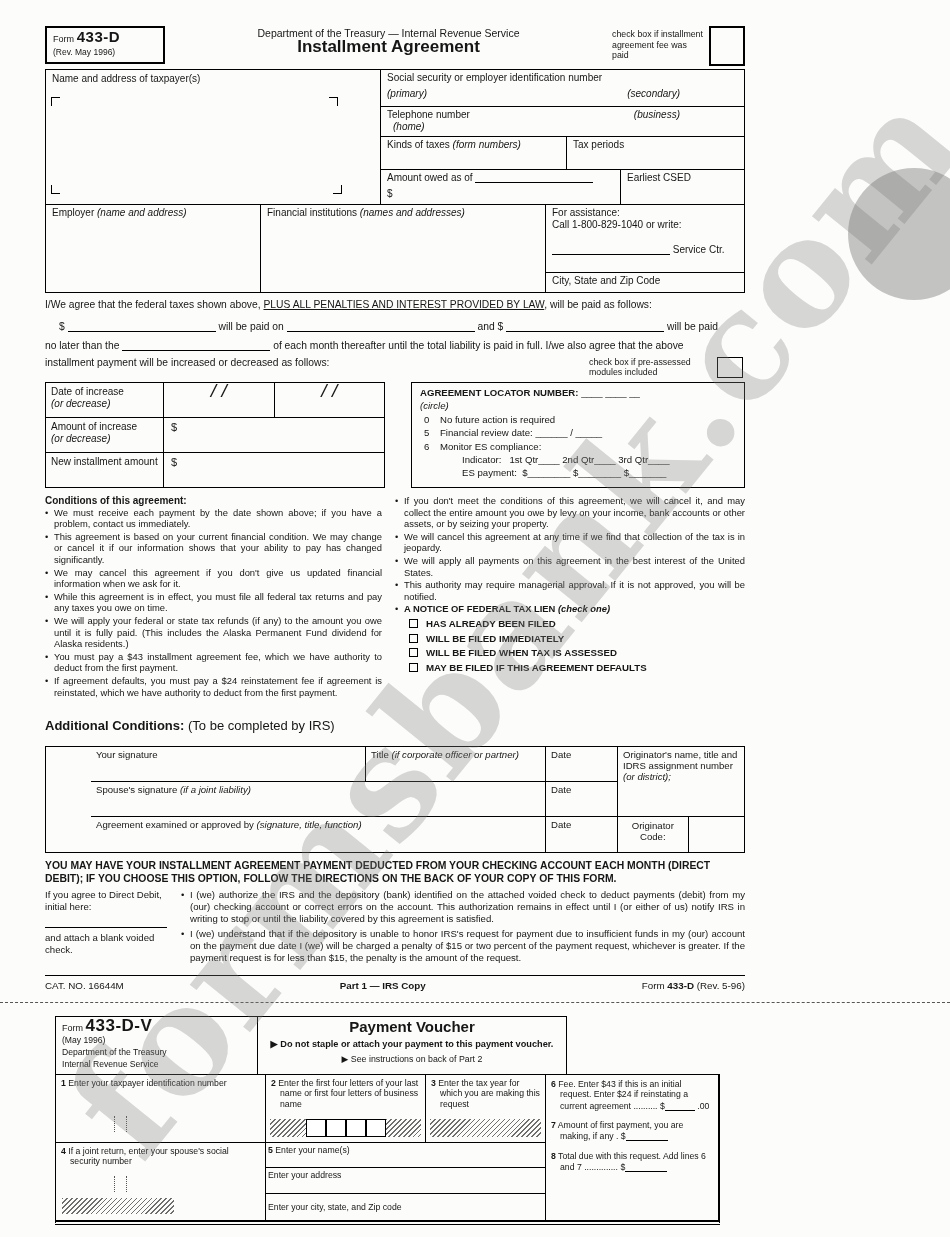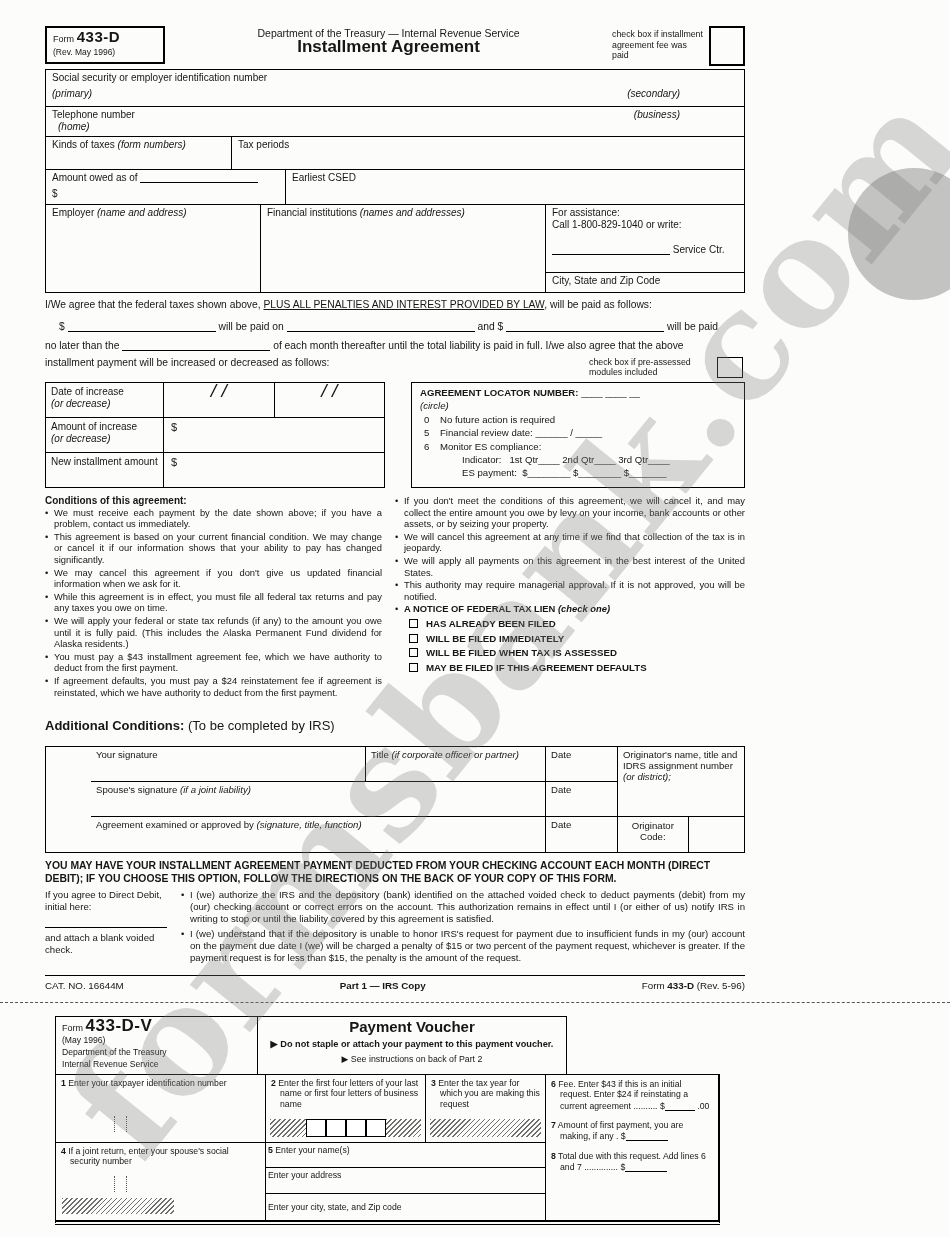--- a/index.html
+++ b/index.html
@@ -159,20 +159,27 @@
       </div>
       <div class="hdr-c">
         <div class="hdr-dept">Department of the Treasury — Internal Revenue Service</div>
         <div class="hdr-title">Installment Agreement</div>
       </div>
       <div class="fee-note">check box if installment agreement fee was paid</div>
       <div class="fee-box"></div>
     </div>
 
     <div class="boxA">
+      <div class="nameaddr">
+        <div>Name and address of taxpayer(s)</div>
+        <span class="bk bk-tl"></span>
+        <span class="bk bk-tr"></span>
+        <span class="bk bk-bl"></span>
+        <span class="bk bk-br"></span>
+      </div>
       <div class="rcol">
         <div class="rrow row-ssn">
           <div>Social security or employer identification number</div>
           <div class="sub2">
             <span class="it">(primary)</span>
             <span class="it sec">(secondary)</span>
           </div>
         </div>
         <div class="rrow row-phone">
           <div style="display:flex;">

